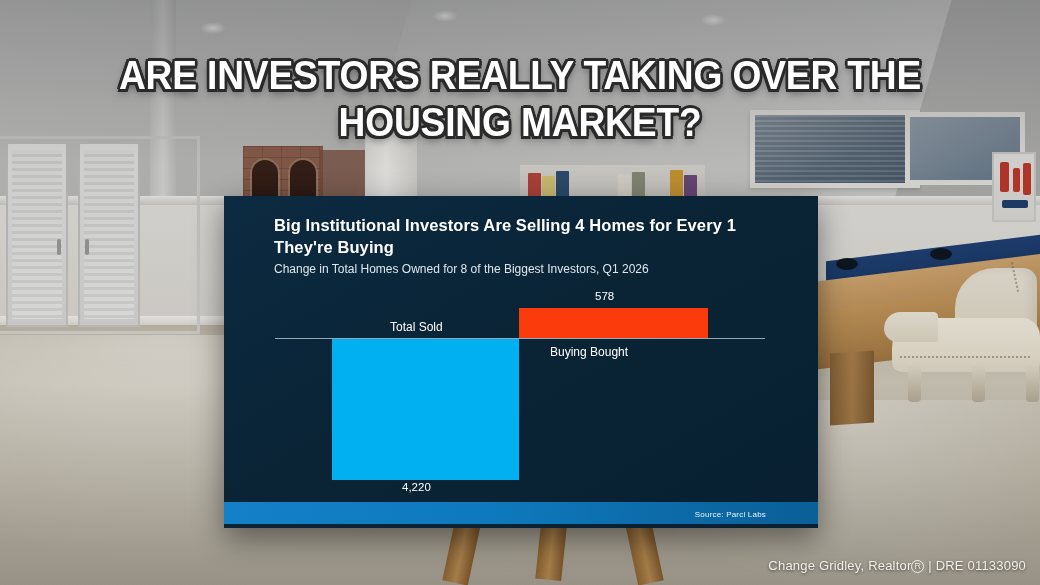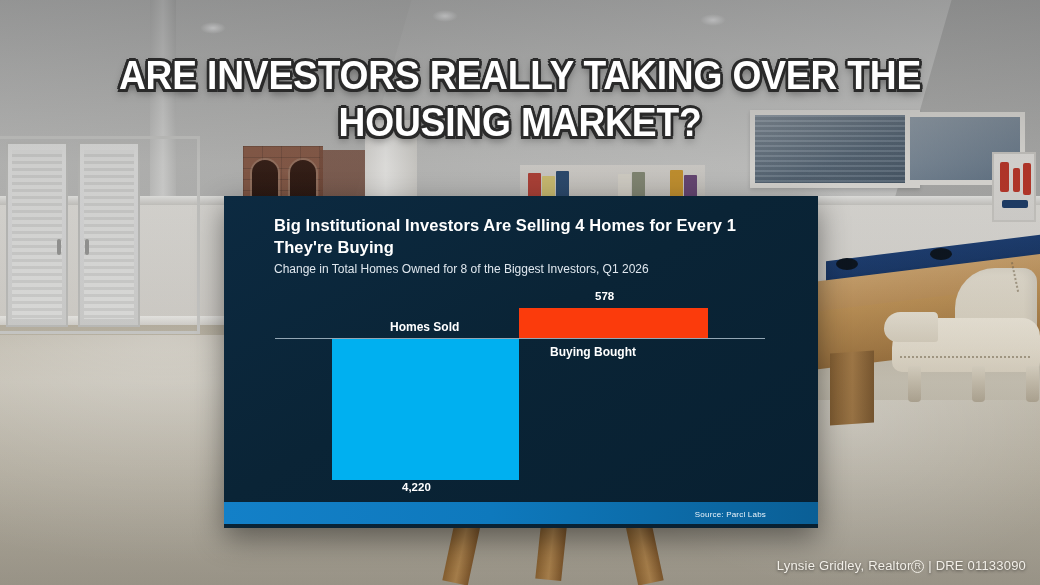--- a/index.html
+++ b/index.html
@@ -253,21 +253,21 @@
   .card-title {
     position:absolute; left:50px; top:18px; width:500px;
     color:#ffffff; font-size:16.5px; font-weight:bold; line-height:22px;
     letter-spacing:.1px;
   }
   .card-sub {
     position:absolute; left:50px; top:66px; width:520px;
     color:#dfe7ee; font-size:12px; line-height:15px;
   }
 
-  .plot { position:absolute; left:0; top:0; width:594px; height:306px;font-weight:bold; }
+  .plot { position:absolute; left:0; top:0; width:594px; height:306px; }
 
   .axis-line {
     position:absolute; left:51px; top:142px; width:490px; height:1px;
     background:#93a6b4;
   }
 
   .bar-bought {
     position:absolute; left:295px; top:112px; width:189px; height:31px;
     background:#fb3b0c;
   }
@@ -407,26 +407,26 @@
 
     <div class="card-sub">Change in Total Homes Owned for 8 of the Biggest Investors, Q1 2026</div>
 
     <div class="plot">
       <div class="bar-bought"></div>
       <div class="bar-sold"></div>
       <div class="axis-line"></div>
 
       <div class="lbl lbl-578">578</div>
       <div class="lbl lbl-2265">4,220</div>
-      <div class="lbl lbl-sold">Homes Sold</div>
+      <div class="lbl lbl-sold">Total Sold</div>
       <div class="lbl lbl-bought">Buying Bought</div>
     </div>
 
     <div class="card-footer">
       <div class="source">Source: Parcl Labs</div>
     </div>
   </div>
 
   <div class="attrib">
-    <div><span>Lynsie Gridley, Realtor</span><span class="reg">R</span><span> | DRE 01133090</span></div>
+    <div><span>Change Gridley, Realtor</span><span class="reg">R</span><span> | DRE 01133090</span></div>
   </div>
 
 </div>
 
 </body></html>

